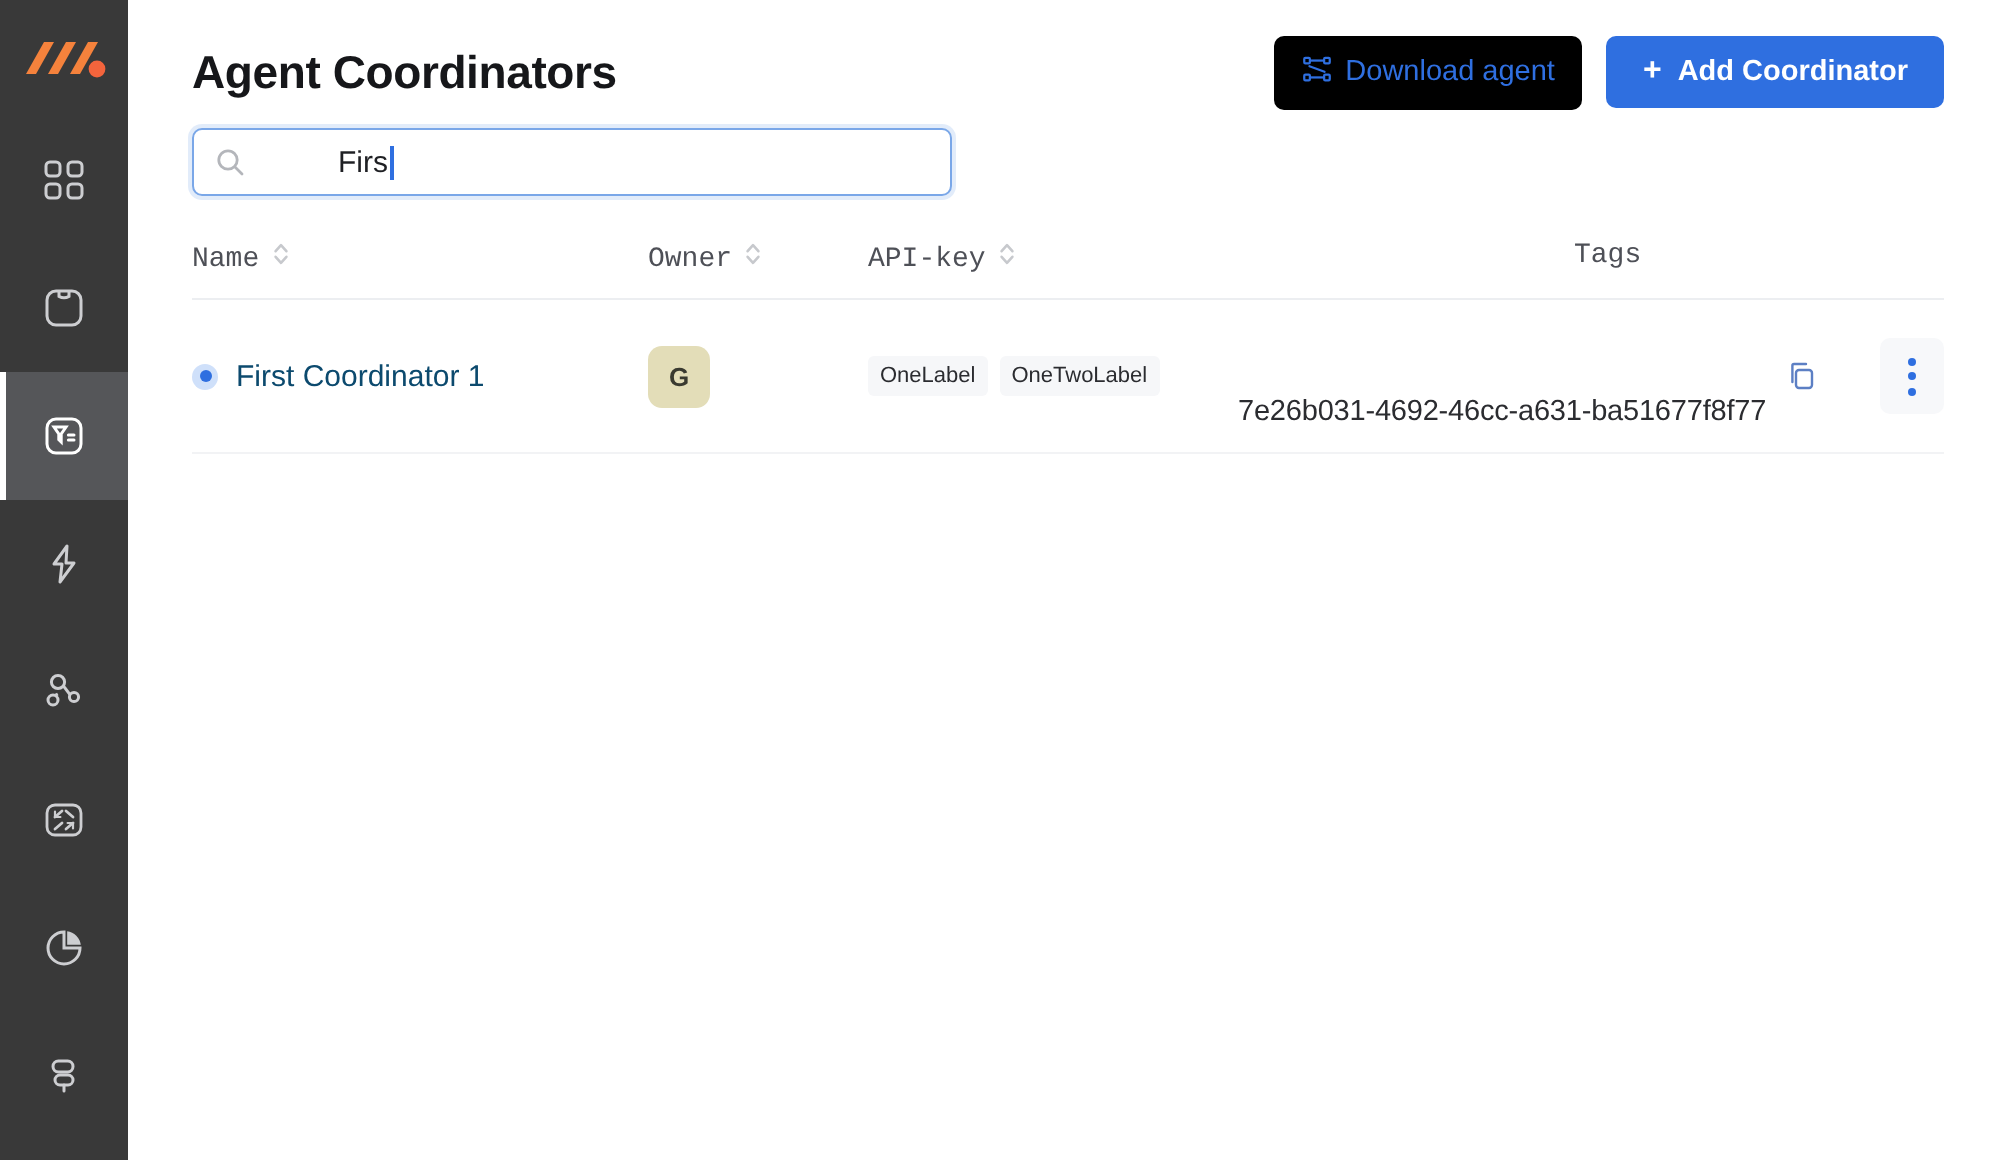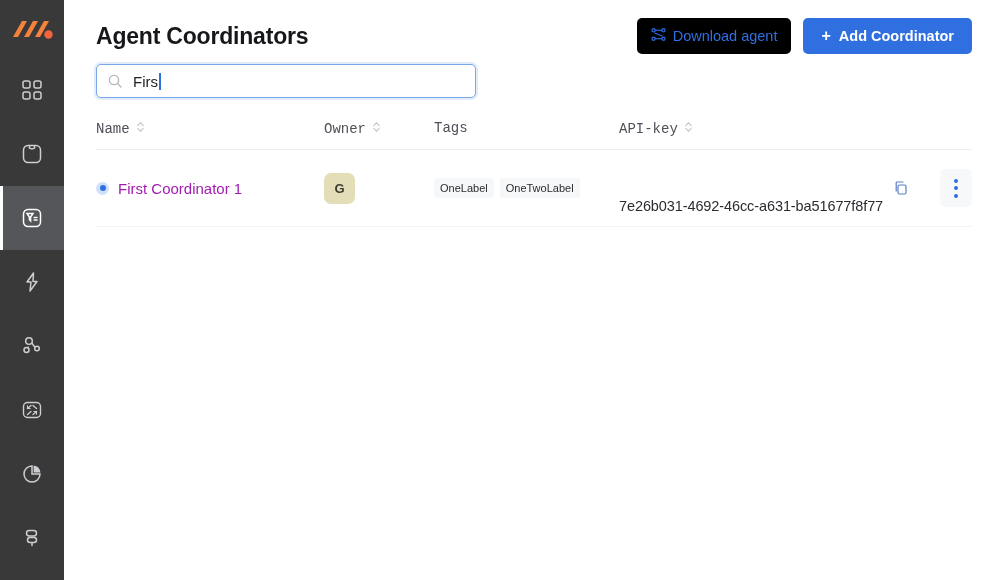--- a/index.html
+++ b/index.html
@@ -69,20 +69,21 @@
 
   
   .search-wrap { padding: 6px 0 0 32px; }
   .search-box {
     width: 380px; height: 34px;
     border: 1px solid #7aa7e8; border-radius: 5px;
     display: flex; align-items: center;
     padding: 0 10px;
     box-shadow: 0 0 0 2px rgba(122,167,232,0.22);
     background: #fff;
+    gap: 36px;
   }
   .search-box .sicon { display: flex; margin-right: 10px; }
   .search-text {
     font-size: 15px; color: #1f2024;
     display: flex; align-items: center;
   }
   .caret {
     display: inline-block; width: 1.5px; height: 17px;
     background: #2f6fe0; margin-left: 1px;
   }
@@ -115,21 +116,21 @@
   .status-dot {
     width: 13px; height: 13px; border-radius: 50%;
     background: #cfe0fa; margin-right: 9px;
     display: flex; align-items: center; justify-content: center;
     flex: 0 0 auto;
   }
   .status-dot::after {
     content: ""; width: 6px; height: 6px; border-radius: 50%;
     background: #2f6fe0;
   }
-  .row-name { font-size: 15px; color: #a21caf; }
+  .row-name { font-size: 15px; color: #0c4a6e; }
 
   .avatar {
     width: 31px; height: 31px; border-radius: 7px;
     background: #e3ddb8; color: #3a3a30;
     display: flex; align-items: center; justify-content: center;
     font-size: 13px; font-weight: bold;
   }
 
   .tag {
     background: #f6f7f9; color: #2b2c30;
@@ -322,33 +323,33 @@
         <div class="th col-owner">
           <span>Owner</span>
           <span>
             <svg width="9" height="14" viewBox="0 0 9 14" fill="none" stroke="#c7c9cd" stroke-width="1.3" stroke-linecap="round" stroke-linejoin="round">
               <path d="M1.8 5.6 L4.5 2.6 L7.2 5.6"></path>
               <path d="M1.8 8.4 L4.5 11.4 L7.2 8.4"></path>
             </svg>
           </span>
         </div>
 
-        <div class="th col-tags static">
-          <span>Tags</span>
-        </div>
-
         <div class="th col-api">
           <span>API-key</span>
           <span>
             <svg width="9" height="14" viewBox="0 0 9 14" fill="none" stroke="#c7c9cd" stroke-width="1.3" stroke-linecap="round" stroke-linejoin="round">
               <path d="M1.8 5.6 L4.5 2.6 L7.2 5.6"></path>
               <path d="M1.8 8.4 L4.5 11.4 L7.2 8.4"></path>
             </svg>
           </span>
         </div>
+
+        <div class="th col-tags static">
+          <span>Tags</span>
+        </div>
       </div>
 
       <div class="trow">
 
         <div class="cell col-name">
           <span class="status-dot"></span>
           <span class="row-name">First Coordinator 1</span>
         </div>
 
         <div class="cell col-owner">

